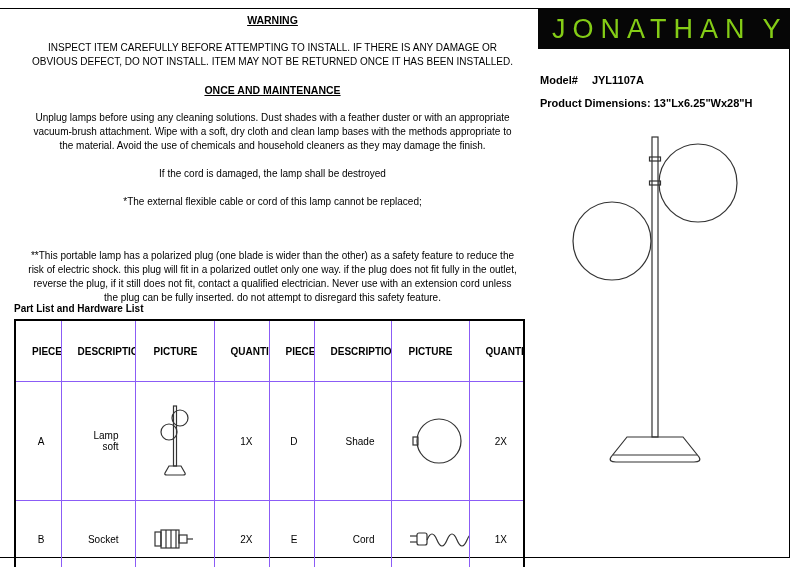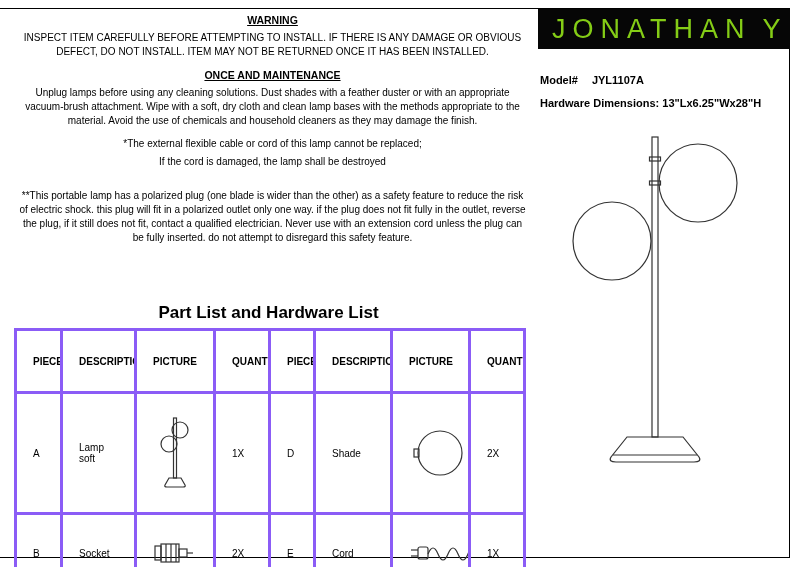--- a/index.html
+++ b/index.html
@@ -9,30 +9,30 @@
   }
   .page-border {
     position:absolute; left:0; top:8px; width:790px; height:550px;
     border:1px solid #000; border-left:none; box-sizing:border-box;
   }
 
   
   .left-col { position:absolute; left:14px; top:13px; width:517px; font-size:10px; line-height:14px;text-align:center; }
   .sec { margin-bottom:9px; }
   .sec-title { font-size:10.5px; font-weight:bold; text-decoration:underline; margin:0 0 3px 0; }
-  .sec p { margin:4px; }
+  .sec p { margin:14px; }
   .bullet-line { margin:0; }
   .notice-gap { height:12px; }
 
   
   .parts { position:absolute; left:14px; top:303px; width:509px; }
-  .parts-title { text-align:center; font-weight:bold; font-size:17px; margin:0 0 5px 0; }
+  .parts-title { text-align:left; font-weight:bold; font-size:10px; margin:0 0 5px 0; }
   table.parts-table { border-collapse:collapse; width:509px; table-layout:fixed; border:2px solid #000; }
   .parts-table th, .parts-table td {
-    border:3px solid #8b5cf6; text-align:left; vertical-align:middle; padding:16px; overflow:hidden;
+    border:1px solid #8b5cf6; text-align:right; vertical-align:middle; padding:16px; overflow:hidden;
   }
   .parts-table th { font-size:10px; height:28px; font-weight:bold; }
   .parts-table td { font-size:10px; }
   tr.row-0 td { height:86px; }
   tr.row-1 td { height:44px; }
   tr.row-2 td { height:40px; }
   .pic svg { display:block; margin:0 auto; }
 
   
   .logo {
@@ -63,22 +63,22 @@
       <h2 class="sec-title">WARNING</h2>
       <p>INSPECT ITEM CAREFULLY BEFORE ATTEMPTING TO INSTALL. IF THERE IS ANY DAMAGE OR OBVIOUS DEFECT, DO NOT INSTALL.  ITEM MAY NOT BE RETURNED ONCE IT HAS BEEN INSTALLED.</p>
     </section>
 
     <section class="sec">
       <h2 class="sec-title">ONCE AND MAINTENANCE</h2>
       <p>Unplug lamps before using any cleaning solutions. Dust shades with a feather duster or with an appropriate vacuum-brush attachment. Wipe with a soft, dry cloth and clean lamp bases with the methods appropriate to the material. Avoid the use of chemicals and household cleaners as they may damage the finish.</p>
     </section>
 
     <section class="sec">
+      <p class="bullet-line">If the cord is damaged, the lamp shall be destroyed</p>
       <p class="bullet-line">*The external flexible cable or cord of this lamp cannot be replaced;</p>
-      <p class="bullet-line">If the cord is damaged, the lamp shall be destroyed</p>
       <div class="notice-gap"></div>
       <p>**This portable lamp has a polarized plug (one blade is wider than the other) as a safety feature to reduce the risk of electric shock. this plug will fit in a polarized outlet only one way. if the plug does not fit fully in the outlet, reverse the plug, if it still does not fit, contact a qualified electrician. Never use with an extension cord unless the plug can be fully inserted. do not attempt to disregard this safety feature.</p>
     </section>
   </div>
 
   <div class="parts">
     <div class="parts-title">Part List and Hardware List</div>
     <table class="parts-table">
       <colgroup>
         <col style="width:46px">
@@ -188,21 +188,21 @@
   <div class="logo">
     <span class="logo-main">JONATHAN</span>
     <span class="logo-divider"></span>
     <span class="logo-y">Y</span>
   </div>
 
   <div class="model-line">
     <span class="lbl">Model#</span><span>JYL1107A</span>
   </div>
   <div class="dim-line">
-    <span>Hardware Dimensions:</span>
+    <span>Product Dimensions:</span>
     <span>13"Lx6.25"Wx28"H</span>
   </div>
 
   <svg class="lamp-svg" width="260" height="340" viewBox="0 0 260 340">
     <g class="line-art">
       <rect x="117" y="5" width="6" height="300"></rect>
       <rect x="114.5" y="25" width="11" height="4"></rect>
       <rect x="114.5" y="49" width="11" height="4"></rect>
       <circle cx="163" cy="51" r="39"></circle>
       <circle cx="77" cy="109" r="39"></circle>

